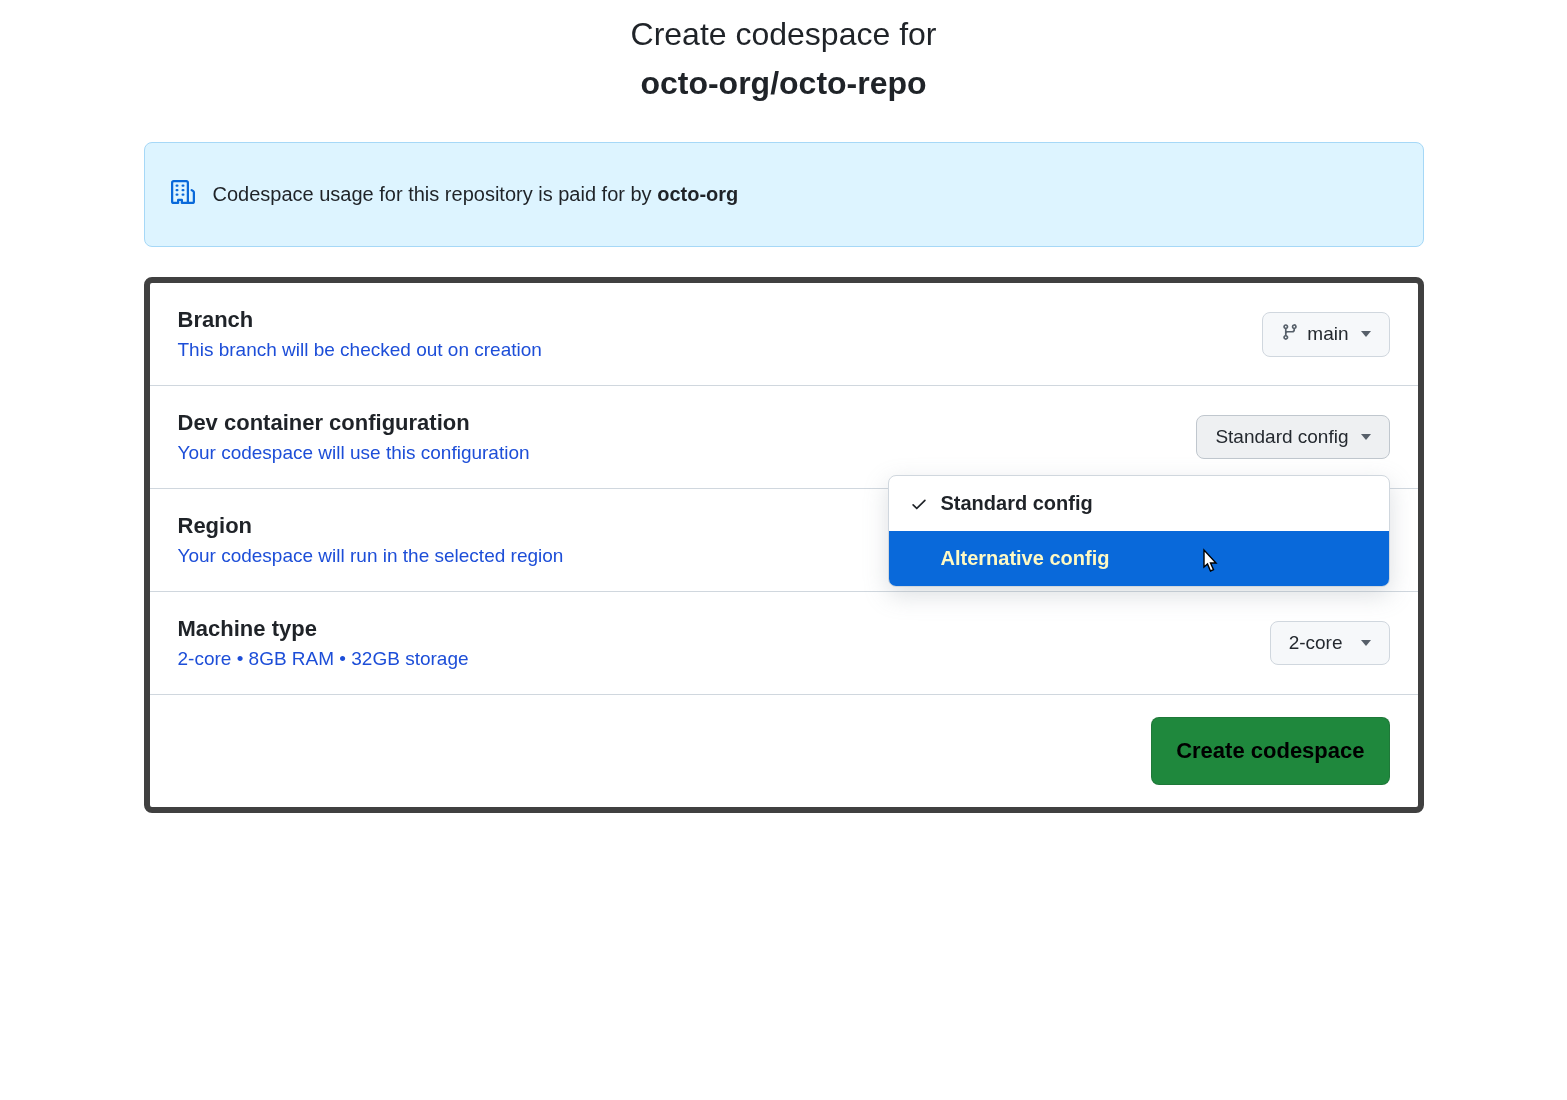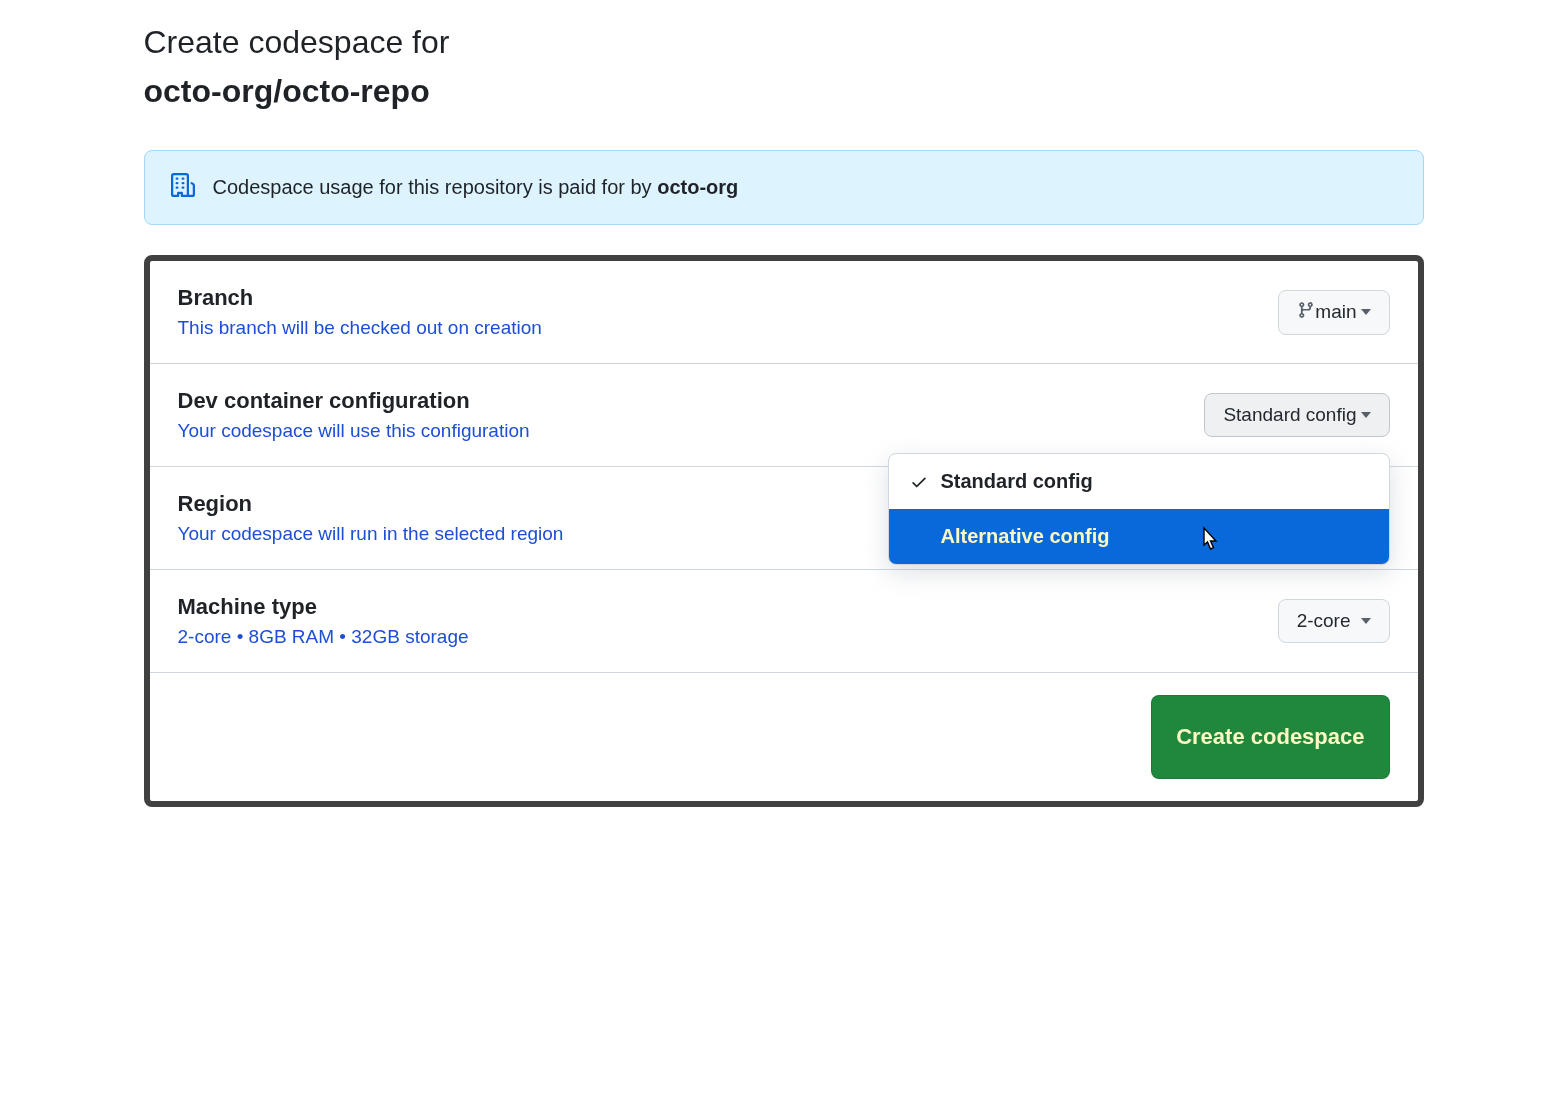--- a/index.html
+++ b/index.html
@@ -5,31 +5,31 @@
   * { box-sizing: border-box; }
   body {
     margin: 0;
     padding: 16px;
     font-family: -apple-system, BlinkMacSystemFont, "Segoe UI", Helvetica, Arial, sans-serif;
     color: #1f2328;
     background: #fff;
     font-size: 16px;
   }
   .container { max-width: 1280px; margin: 0 auto; }
-  .heading { text-align: left; margin: 8px 0 40px; }
+  .heading { text-align: center; margin: 0 0 40px; }
   .heading-line1 { font-size: 32px; font-weight: 400; margin-bottom: 12px; }
   .heading-line2 { font-size: 32px; font-weight: 700; }
   .info-banner {
     display: flex;
     align-items: center;
     gap: 18px;
     background: #ddf4ff;
     border: 1px solid #a6d8f7;
     border-radius: 8px;
-    padding: 22px 26px;
+    padding: 37px 26px;
     font-size: 20px;
     margin-bottom: 30px;
   }
   .info-banner .icon { color: #0969da; flex-shrink:0; }
   .info-banner strong { font-weight: 700; }
   .panel {
     border: 6px solid #404040;
     border-radius: 8px;
     position: relative;
   }
@@ -41,40 +41,41 @@
     border-bottom: 1px solid #d0d7de;
     position: relative;
   }
   .row:last-child { border-bottom: none; }
   .row-footer { justify-content: flex-end; padding: 22px 28px; }
   .label-title { font-size: 22px; font-weight: 600; margin-bottom: 6px; }
   .label-desc { font-size: 19px; color: #1d4ed8; }
   .btn {
     display: inline-flex;
     align-items: center;
+    gap: 8px;
     font-size: 19px;
     font-weight: 500;
     color: #24292f;
     background: #f6f8fa;
     border: 1px solid #d0d7de;
     border-radius: 8px;
     padding: 10px 18px;
     cursor: pointer;
   }
   .btn.active {
     background: #eef0f2;
     border-color: #c0c7ce;
   }
   .btn-primary {
     background: #1f883d;
     border: 1px solid rgba(31,35,40,.15);
-    color: #fef9c3;
+    color: #000000;
     font-size: 22px;
     font-weight: 600;
-    padding: 28px 24px;
+    padding: 20px 24px;
     border-radius: 8px;
     cursor: pointer;
   }
   .caret {
     width: 0; height: 0;
     border-left: 5px solid transparent;
     border-right: 5px solid transparent;
     border-top: 6px solid #57606a;
     margin-left: 4px;
   }

